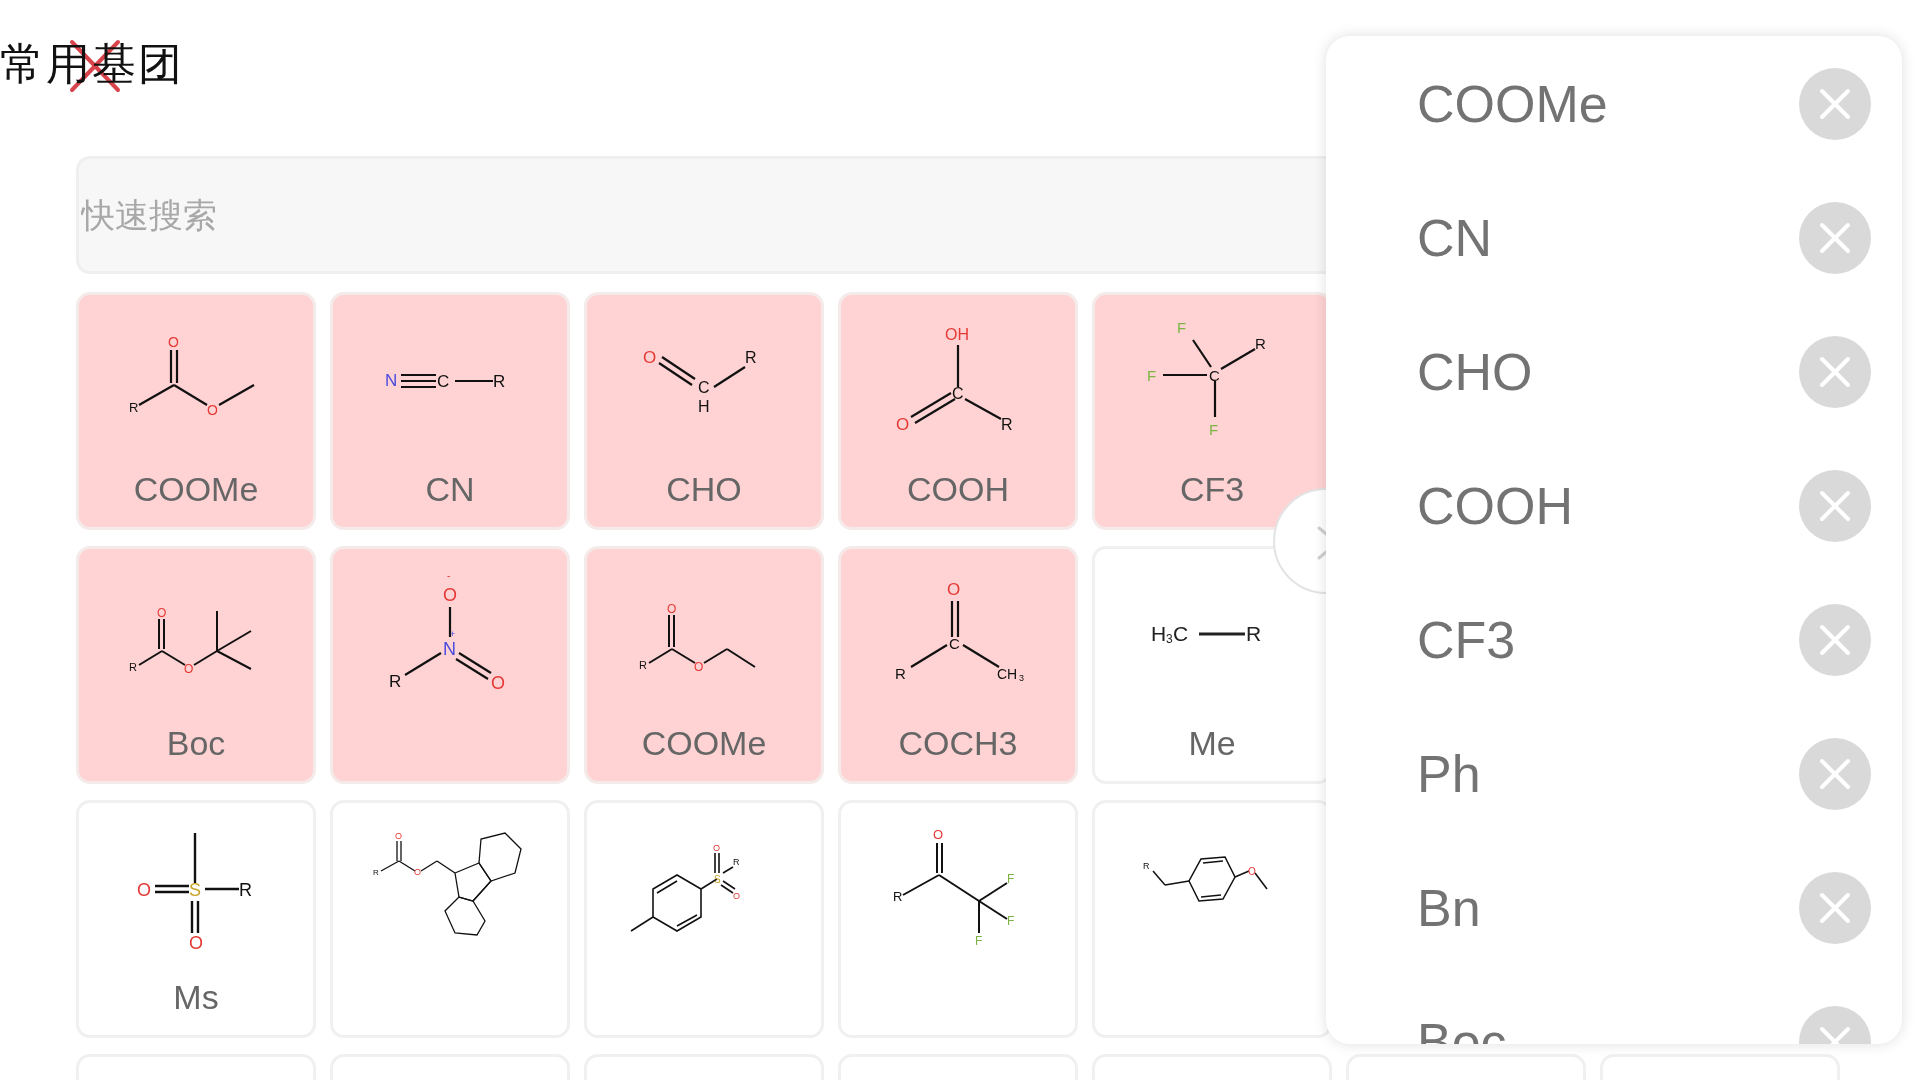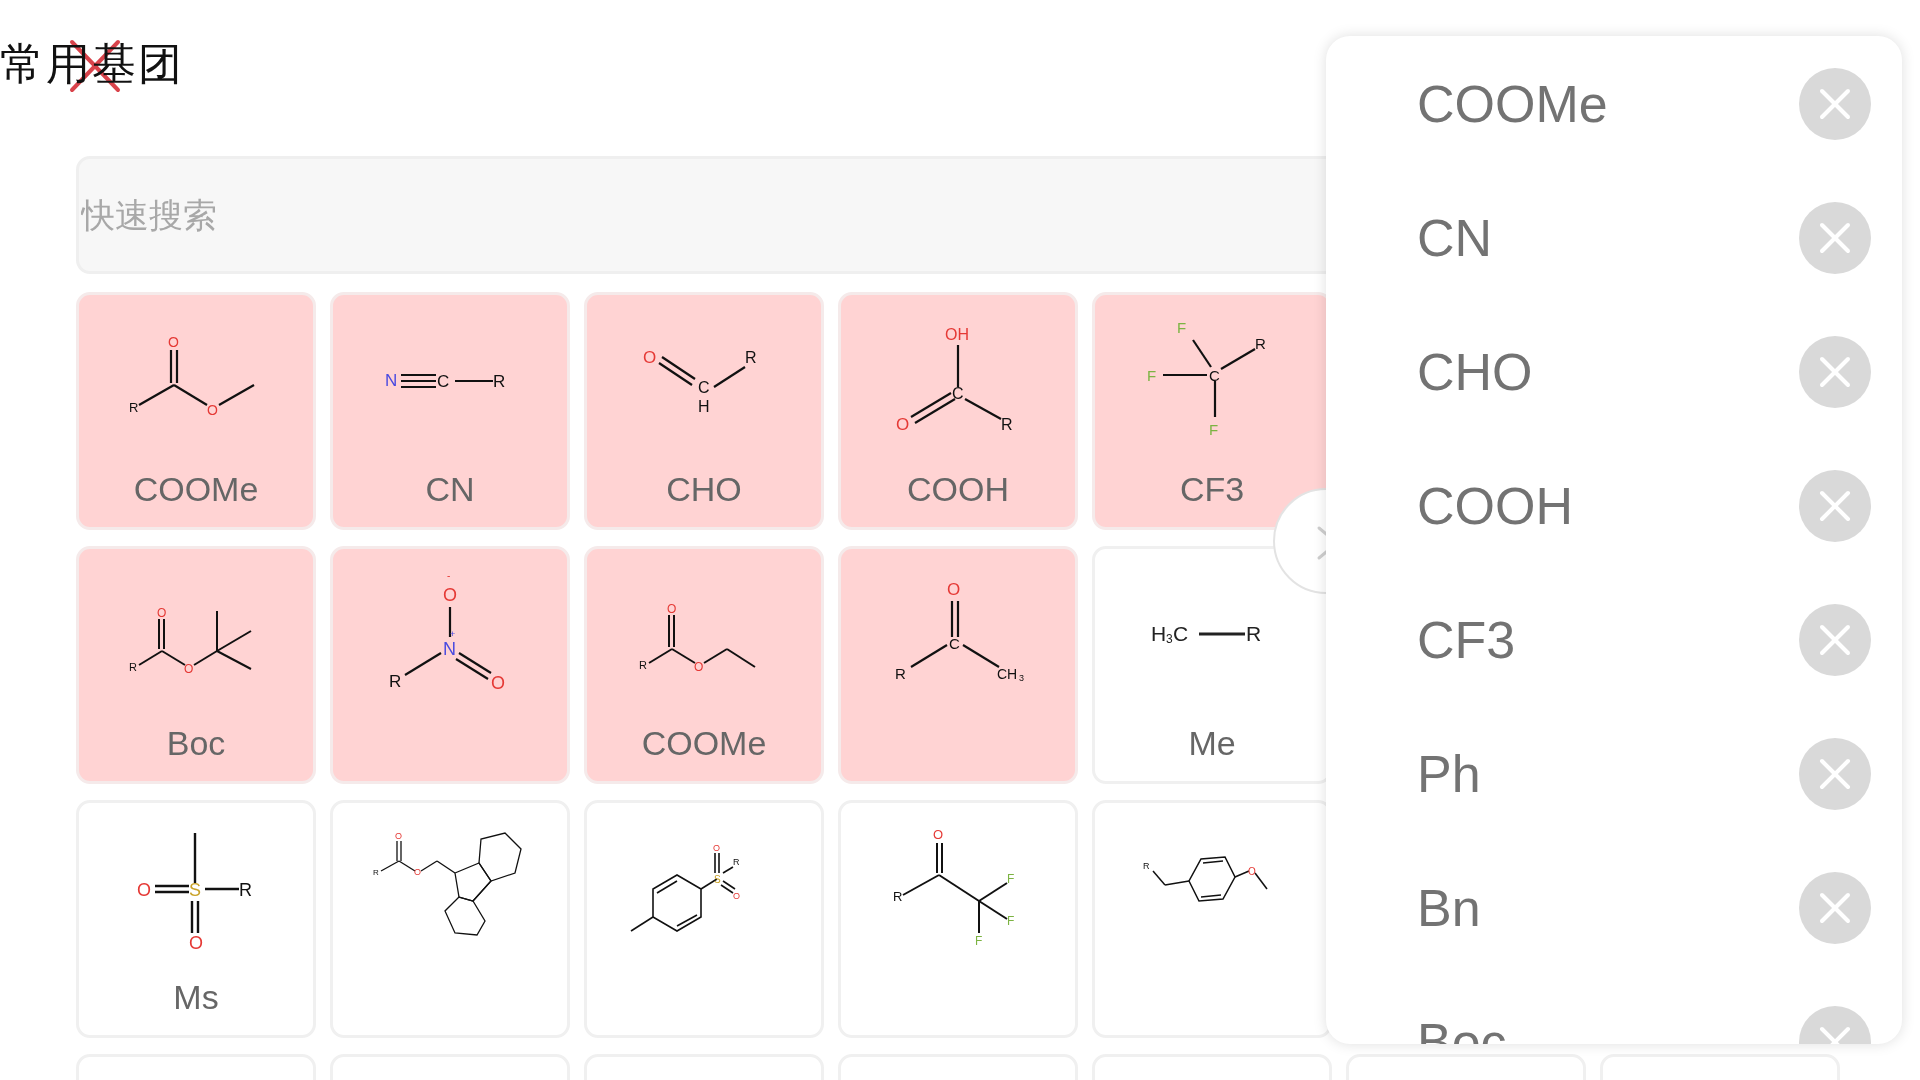--- a/index.html
+++ b/index.html
@@ -229,20 +229,21 @@
           <line x1="117" y1="52" x2="117" y2="88"></line>
         <line x1="70" y1="118" x2="106" y2="96"></line>
         <line x1="122" y1="96" x2="158" y2="118"></line>
       </g>
       <text x="106" y="46" font-size="17" fill="#e53935">O</text>
       <text x="108" y="100" font-size="15" fill="#111">C</text>
       <text x="54" y="130" font-size="15" fill="#111">R</text>
       <text x="156" y="130" font-size="14" fill="#111">CH</text>
       <text x="178" y="132" font-size="9" fill="#111">3</text>
     </svg>
+    <div class="label">COCH3</div>
   </div>
 
   <div class="tile">
     <svg class="struct" viewBox="0 0 234 160">
       <text x="56" y="92" font-size="21" fill="#222">H</text>
       <text x="71" y="94" font-size="12" fill="#222">3</text>
       <text x="78" y="92" font-size="21" fill="#222">C</text>
       <line x1="104" y1="85" x2="150" y2="85" stroke="#222" stroke-width="3"></line>
       <text x="151" y="92" font-size="21" fill="#222">R</text>
     </svg>

